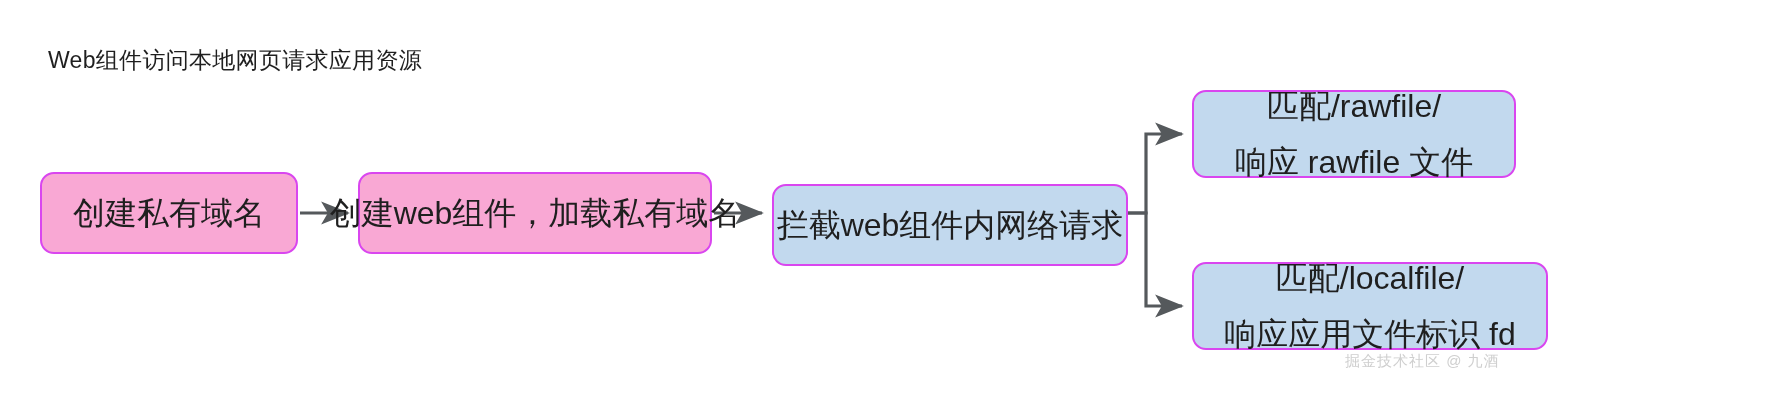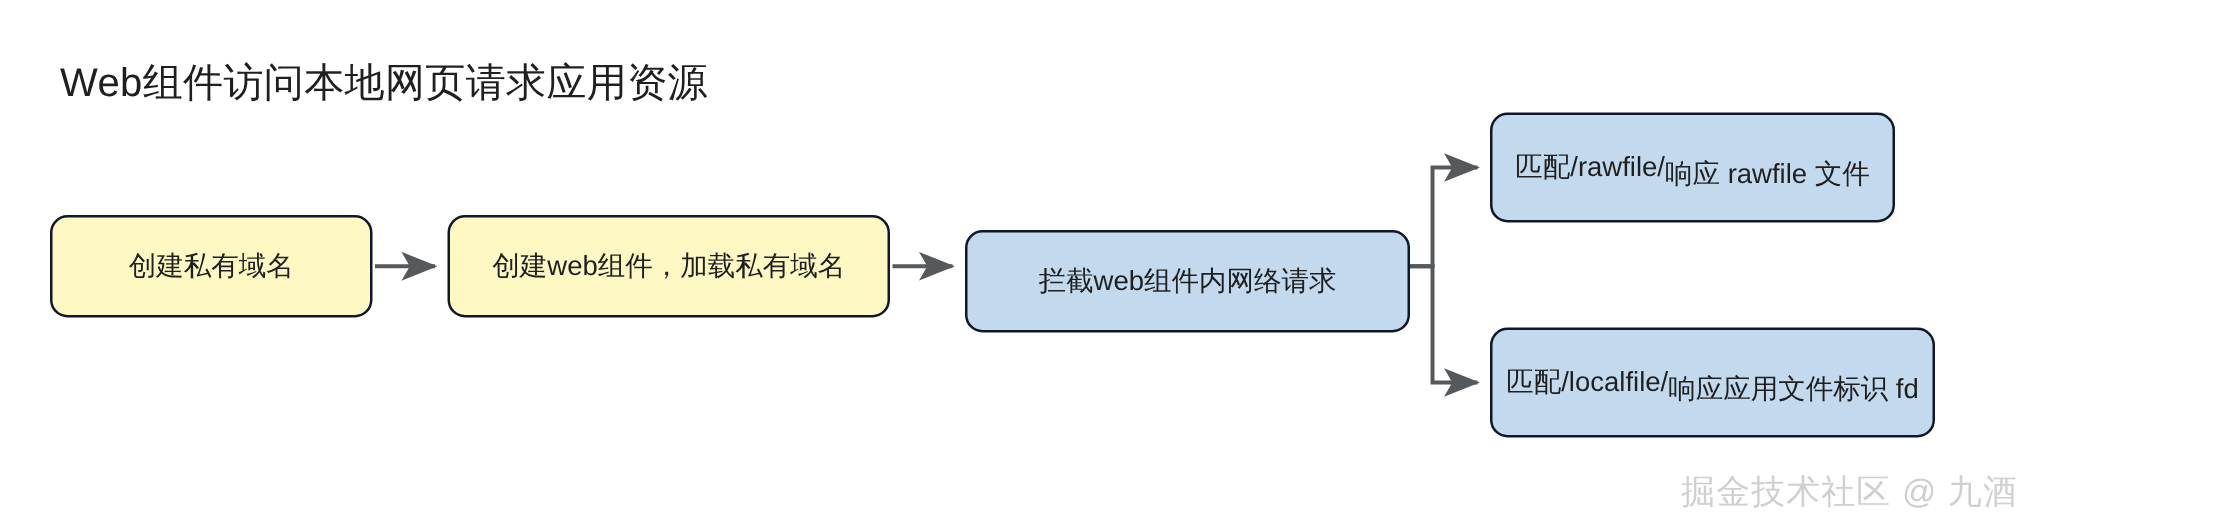--- a/index.html
+++ b/index.html
@@ -27,63 +27,62 @@
     left: 0; top: 0;
     width: 1790px;
     height: 410px;
     pointer-events: none;
   }
 
   .title {
     position: absolute;
     left: 48px;
     top: 45px;
-    font-size: 32px;
+    font-size: 23px;
     color: #1f1f1f;
     letter-spacing: 0.3px;
     white-space: nowrap;
   }
 
   .node {
     position: absolute;
     box-sizing: border-box;
-    border: 2px solid #0f172a;
+    border: 2px solid #d946ef;
     border-radius: 14px;
     display: flex;
-    flex-direction: row;
+    flex-direction: column;
     align-items: center;
     justify-content: center;
     color: #1f1f1f;
-    font-size: 22px;
+    font-size: 32px;
     line-height: 1.45;
     text-align: center;
     white-space: nowrap;
   }
 
-  .node.green { background: #fef9c3; }
+  .node.green { background: #f9a8d4; }
   .node.blue  { background: #c2d9ee; }
 
   .node .line2 { margin-top: 9px; }
 
   
   #node-create-domain   { left: 40px;   top: 172px; width: 258px; height: 82px; }
   #node-create-web      { left: 358px;  top: 172px; width: 354px; height: 82px; text-align: right; }
   #node-intercept       { left: 772px;  top: 184px; width: 356px; height: 82px; }
   #node-rawfile         { left: 1192px; top: 90px;  width: 324px; height: 88px; }
   #node-localfile       { left: 1192px; top: 262px; width: 356px; height: 88px; }
 
   .watermark {
     position: absolute;
     left: 1345px;
     top: 352px;
-    font-size: 27px;
+    font-size: 15px;
     color: #cfcfcf;
     white-space: nowrap;
     letter-spacing: 1px;
-    margin-top: 23px;
   }
 </style>
 </head>
 <body>
 
 <div id="canvas">
 
   <div class="title">Web组件访问本地网页请求应用资源</div>
 
   <svg id="edges" viewBox="0 0 1790 410" xmlns="http://www.w3.org/2000/svg">

